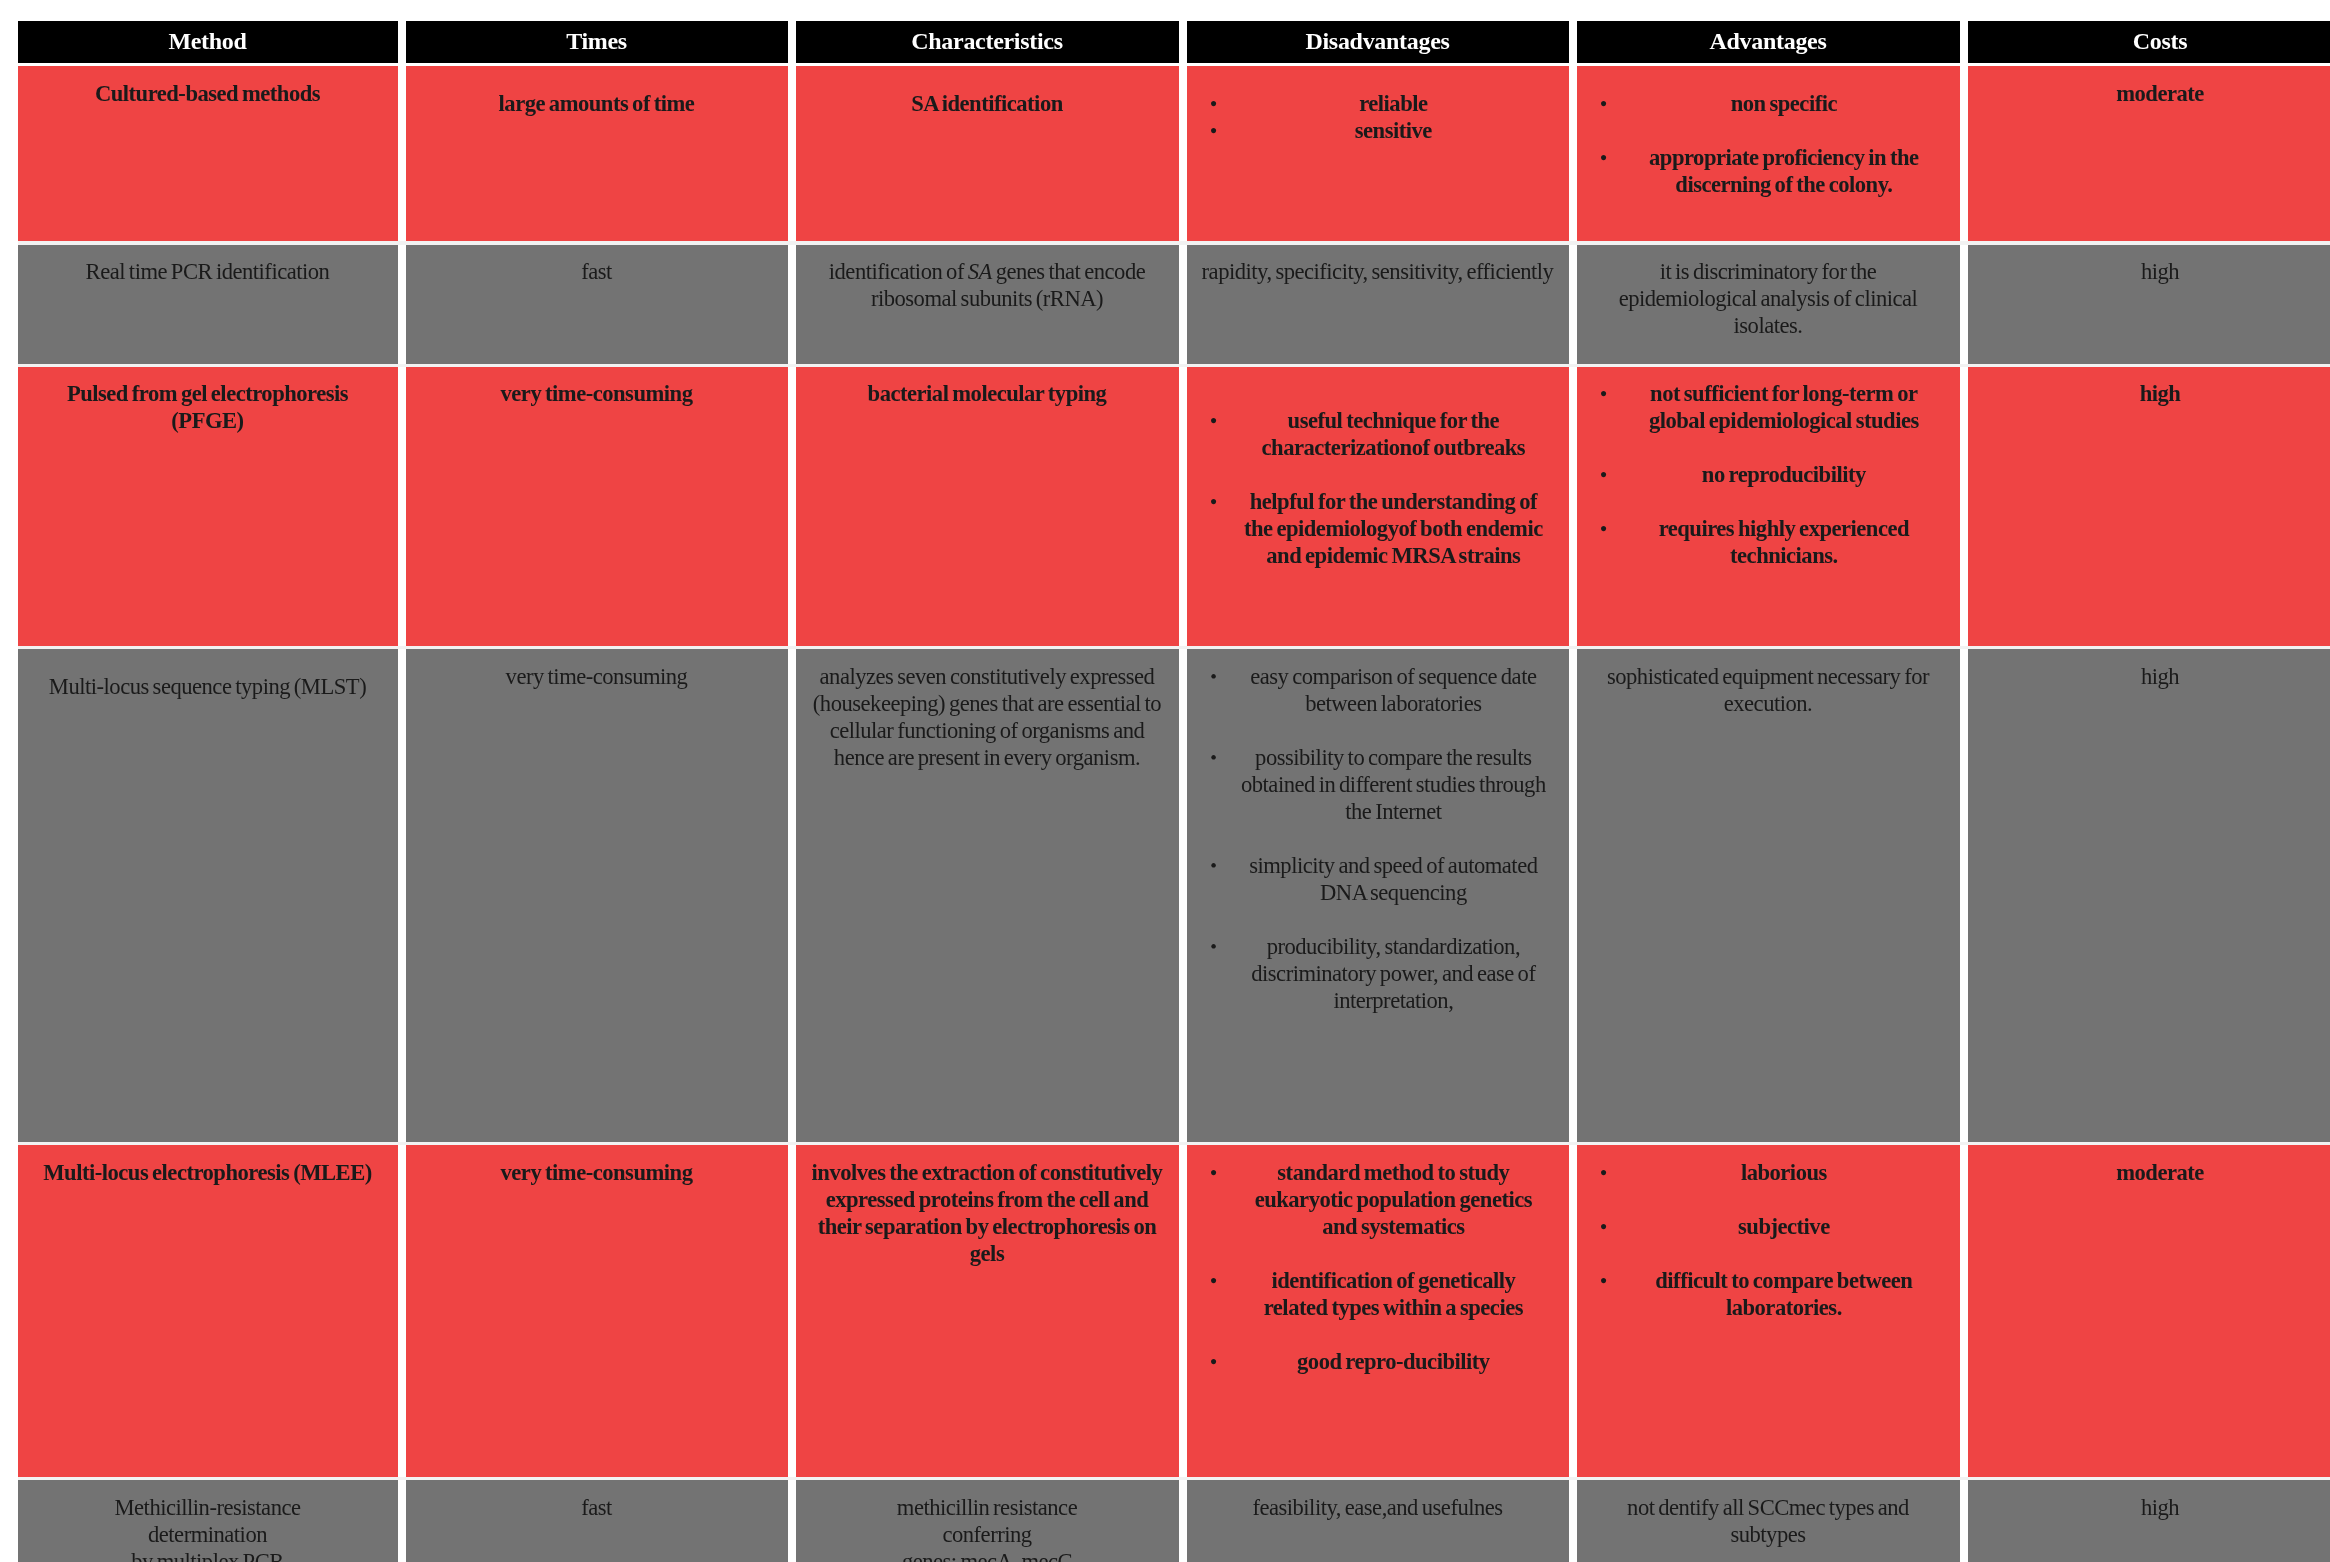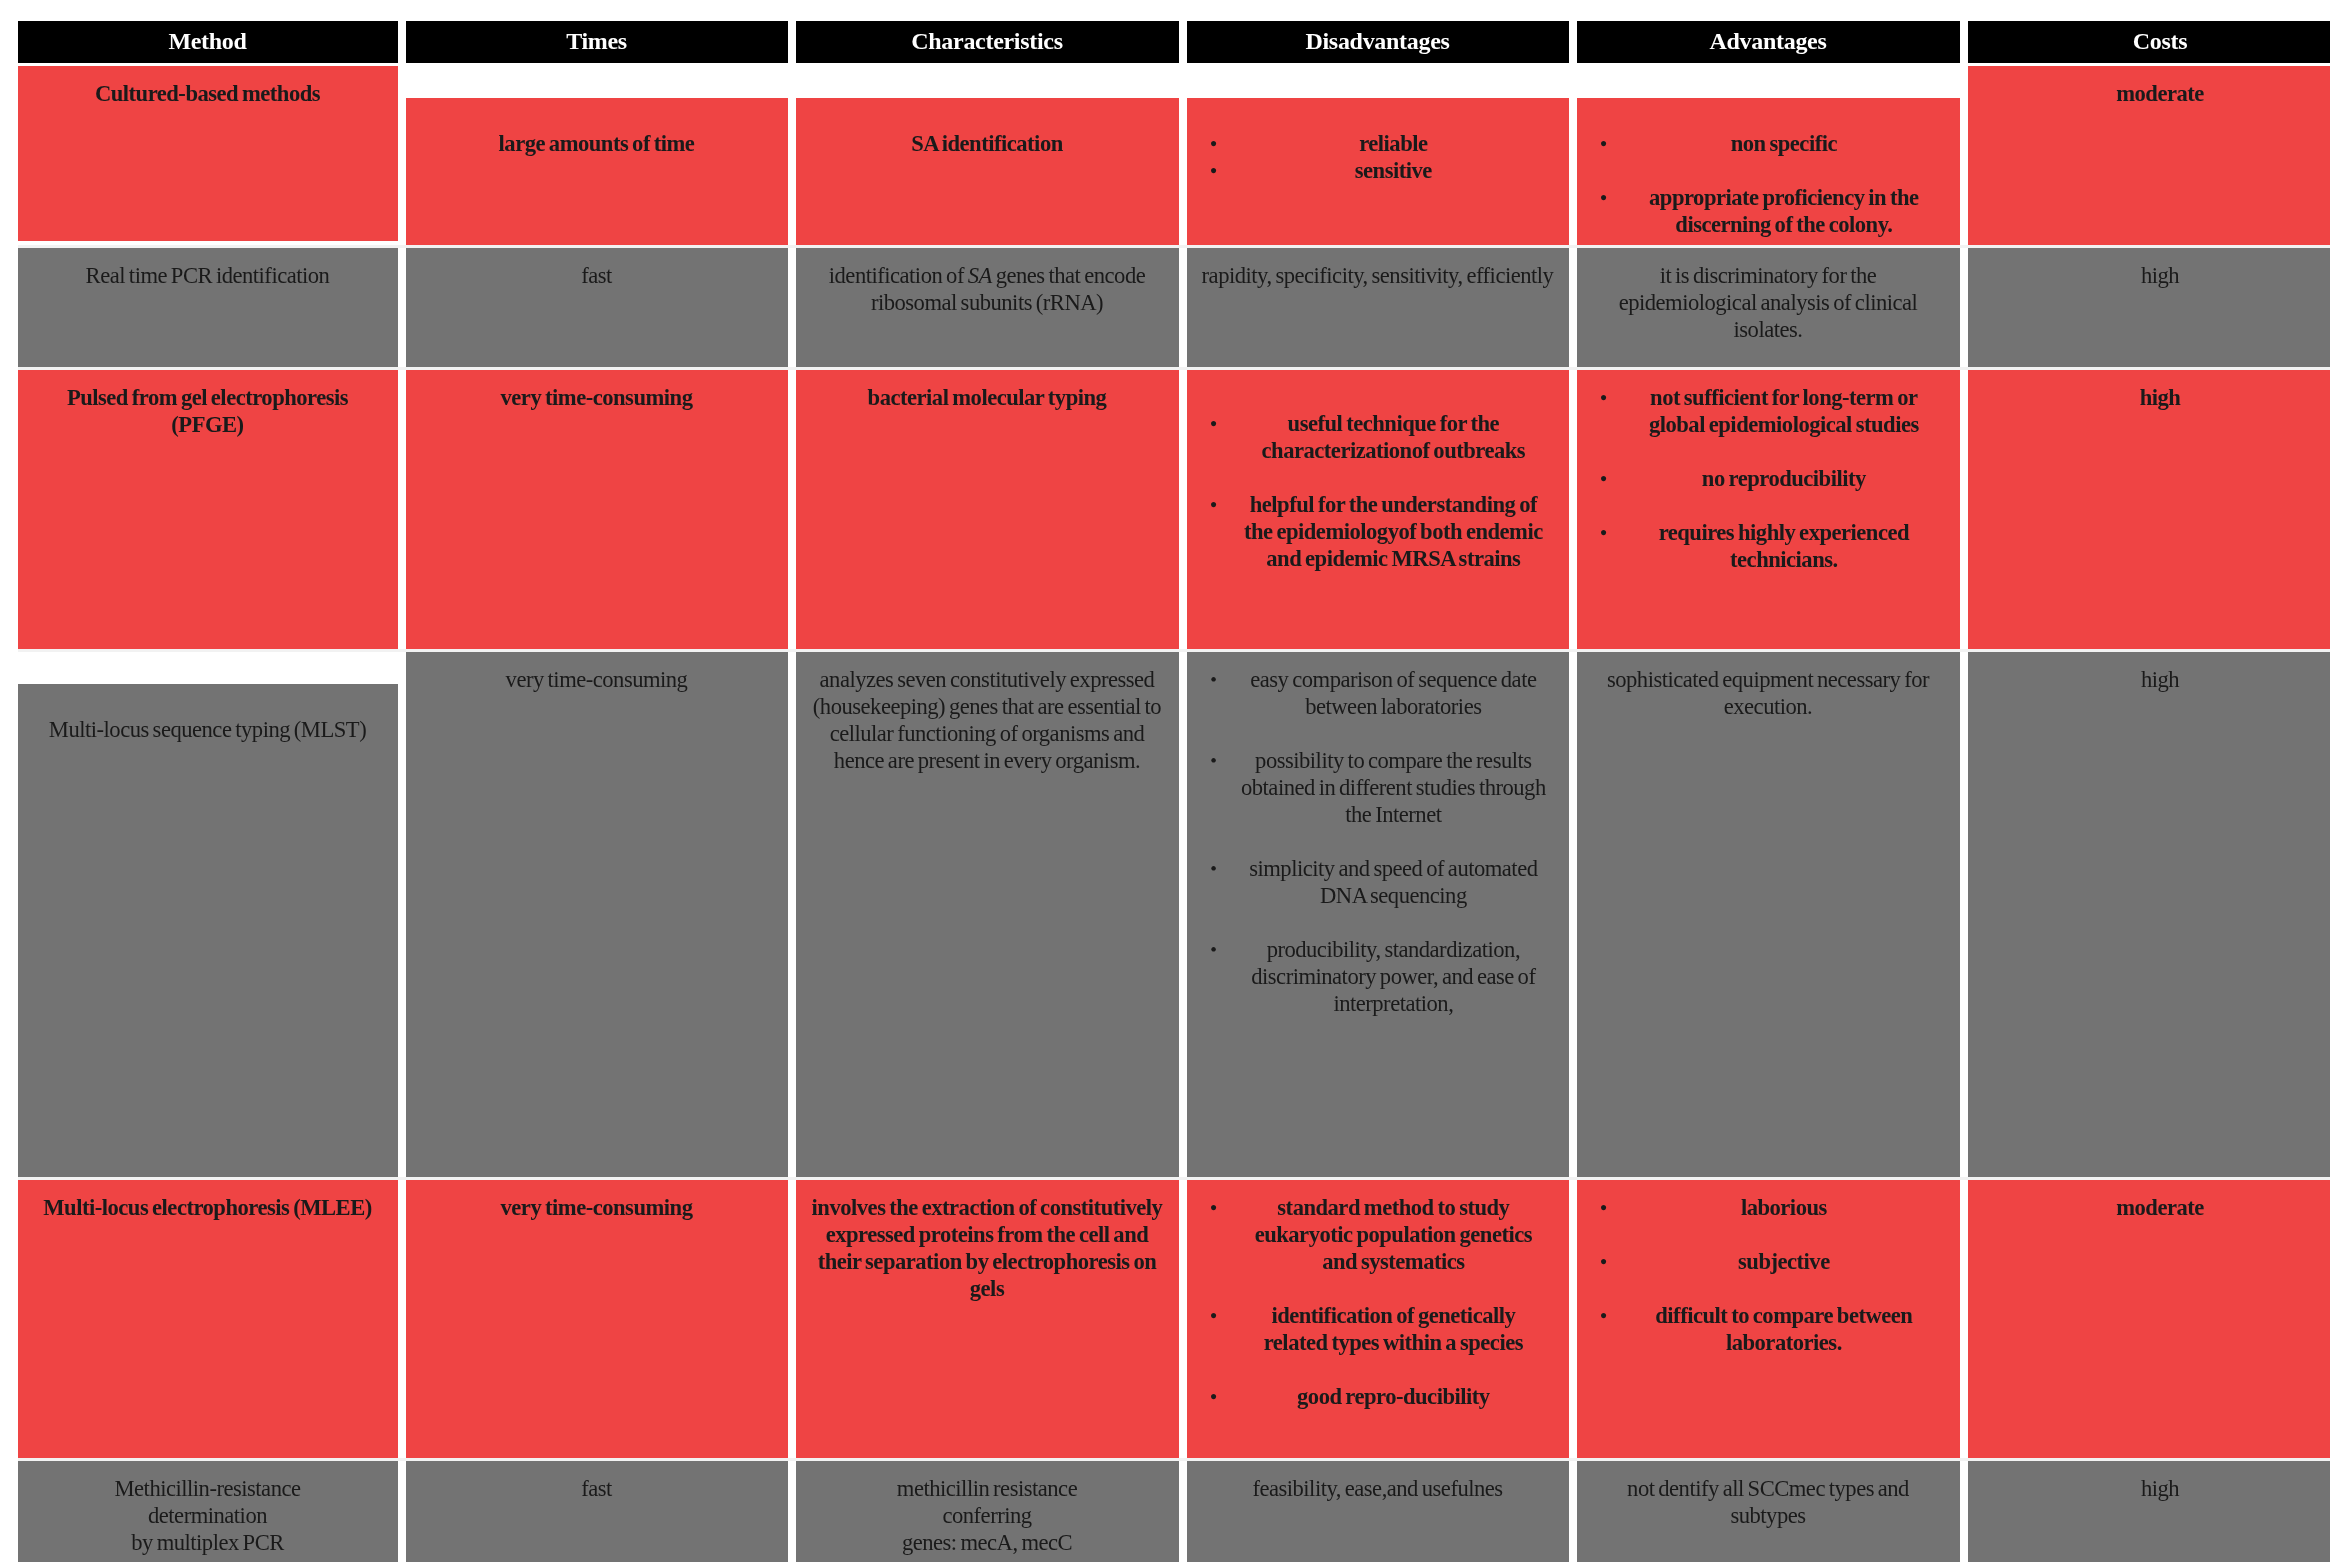--- a/index.html
+++ b/index.html
@@ -68,21 +68,21 @@
     padding: 0 6.3px 0 38px;
   }
   .blist li:last-child { margin-bottom: 0; }
   .blist.tight li { margin-bottom: 0; }
   .bullet {
     position: absolute;
     left: 8.8px;
     top: 0;
     font-size: 19px;
   }
-  .vcenter-top { padding-top: 32px; margin-top: 32px; }
+  .vcenter-top { padding-top: 24px; }
   .pad-top-44 { padding-top: 40px; }
   i.sa { font-style: italic; }
 </style>
 </head>
 <body>
 
 <div class="tbl">
 
   <div class="hdr">Method</div>
   <div class="hdr">Times</div>
@@ -145,21 +145,21 @@
       <li><span class="bullet">•</span><span>easy comparison of sequence date between laboratories</span></li>
       <li><span class="bullet">•</span><span>possibility to compare the results obtained in different studies through the Internet</span></li>
       <li><span class="bullet">•</span><span>simplicity and speed of automated DNA sequencing</span></li>
       <li><span class="bullet">•</span><span>producibility, standardization, discriminatory power, and ease of interpretation,</span></li>
     </ul>
   </div>
   <div class="cell row-light">sophisticated equipment necessary for execution.</div>
   <div class="cell row-light">high</div>
   <div class="row-gap"></div>
 
-  <div class="cell row-dark" style="height:278px">Multi-locus electrophoresis (MLEE)</div>
+  <div class="cell row-dark" style="height:332px">Multi-locus electrophoresis (MLEE)</div>
   <div class="cell row-dark">very time-consuming</div>
   <div class="cell row-dark">involves the extraction of constitutively expressed proteins from the cell and their separation by electrophoresis on gels</div>
   <div class="cell row-dark">
     <ul class="blist">
       <li><span class="bullet">•</span><span>standard method to study eukaryotic population genetics and systematics</span></li>
       <li><span class="bullet">•</span><span>identification of genetically related types within a species</span></li>
       <li><span class="bullet">•</span><span>good repro-ducibility</span></li>
     </ul>
   </div>
   <div class="cell row-dark">

